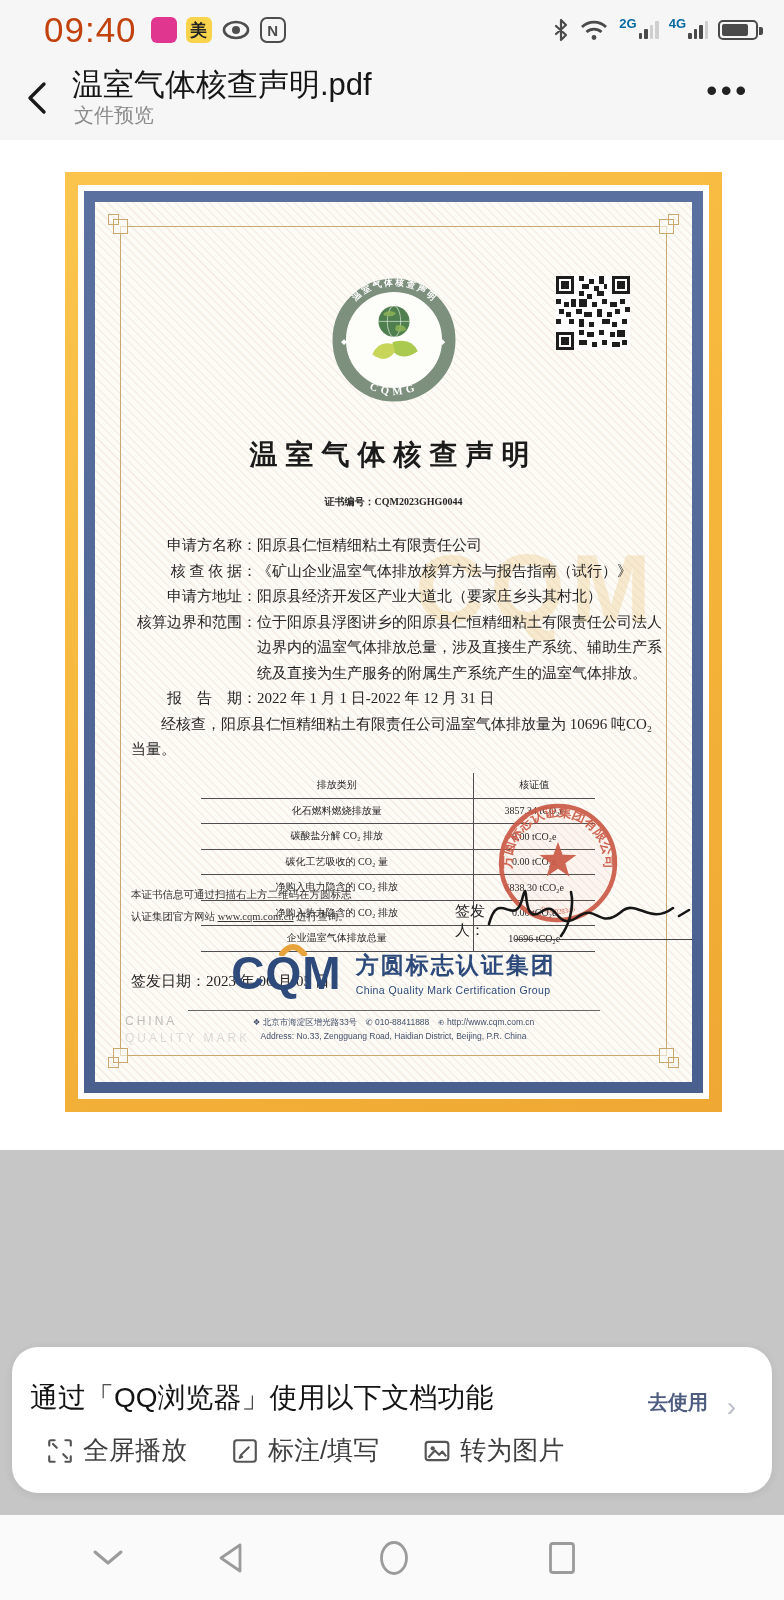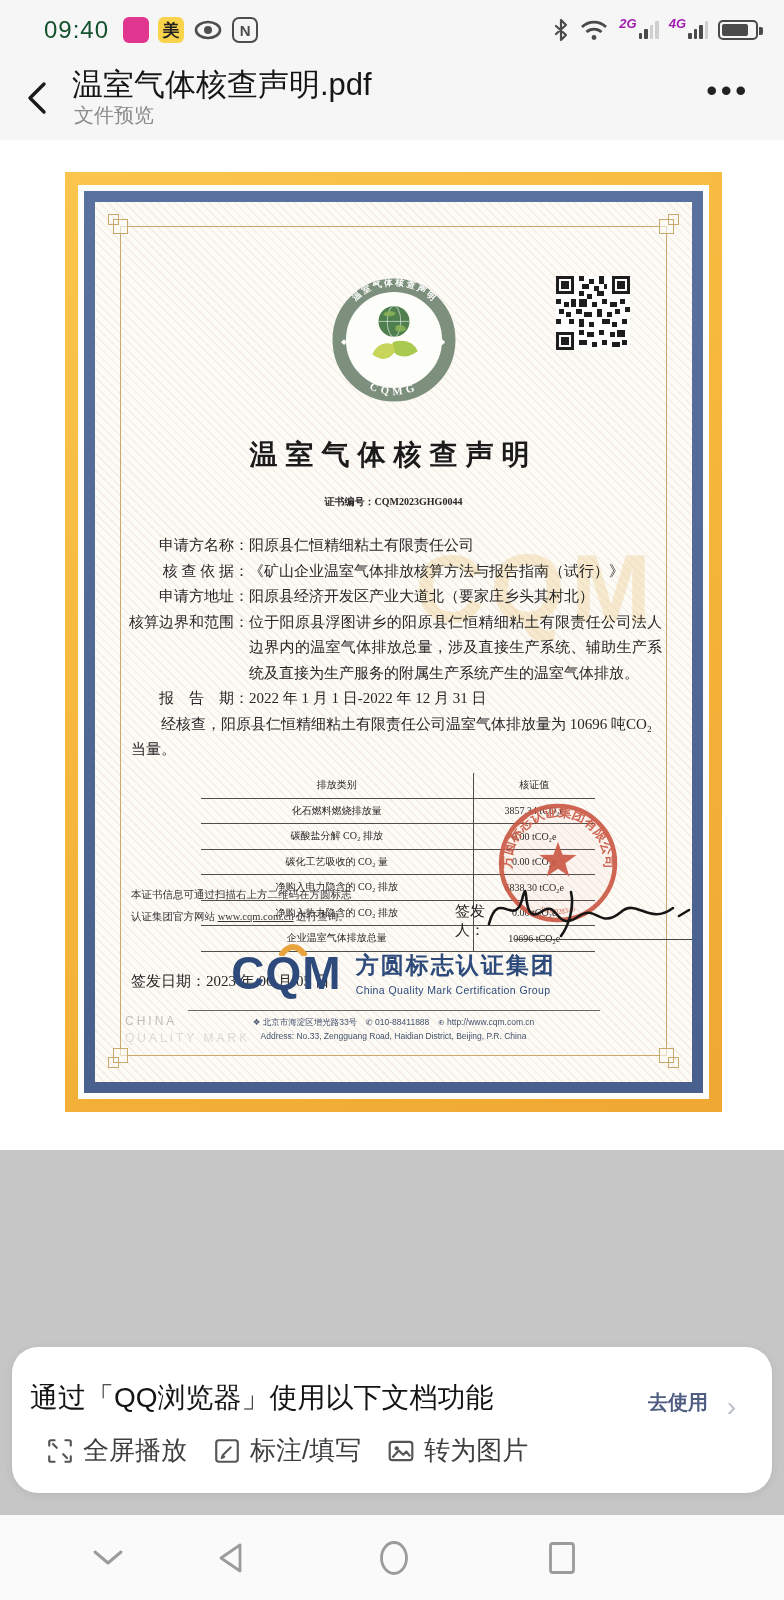--- a/index.html
+++ b/index.html
@@ -6,29 +6,29 @@
   html,body { width:784px; height:1600px; }
   body {
     position:relative; overflow:hidden;
     background:#c5c6c5;
     font-family:"Liberation Sans","DejaVu Sans",sans-serif;
     color:#222;
   }
   
   #statusbar{ position:absolute; left:0; top:0; width:784px; height:56px;
     background:#f6f6f6; display:flex; align-items:center; padding:4px 26px 0 44px; }
-  .sb-time{ font-size:24px; color:#14532d; letter-spacing:1px; }
+  .sb-time{ font-size:35px; color:#c2410c; letter-spacing:1px; }
   .sb-apps{ display:flex; align-items:center; gap:9px; margin-left:14px; }
   .mini-icon{ width:26px; height:26px; border-radius:6px; display:flex; align-items:center; justify-content:center; }
   .pink{ background:#e0368f; background-image:linear-gradient(rgba(255,255,255,.85) 0 0); background-size:14px 2px; background-repeat:repeat-y; background-position:6px 7px;
     background-image:repeating-linear-gradient(#e0368f 0 5px, rgba(255,255,255,.9) 5px 7px); }
   .yellow{ background:#f8d34b; color:#222; font-size:17px; font-weight:bold; }
   .sb-right{ margin-left:auto; display:flex; align-items:center; gap:10px; }
   .sig{ display:flex; align-items:flex-end; gap:2px; }
-  .sig-label{ font-size:13px; font-weight:bold; color:#a21caf; transform:translateY(-8px);font-style:italic; }
+  .sig-label{ font-size:13px; font-weight:bold; color:#0369a1; transform:translateY(-8px); }
   .bars{ display:flex; align-items:flex-end; gap:2px; }
   .bar{ width:3.5px; background:#cfcfcf; border-radius:1px; }
   .bar.on{ background:#4a4a4a; }
   .battery{ width:40px; height:20px; border:2.5px solid #4a4a4a; border-radius:5px; position:relative; padding:2px; }
   .battery .fill{ height:100%; width:82%; background:#4a4a4a; border-radius:2px; }
   .battery::after{ content:""; position:absolute; right:-7px; top:4.5px; width:4px; height:8px; background:#4a4a4a; border-radius:0 2px 2px 0; }
   .nfc{ width:26px; height:26px; border:2.5px solid #4d4d4d; border-radius:7px; display:flex; align-items:center; justify-content:center; font-weight:bold; font-size:15px; color:#4d4d4d; background:transparent; }
   
   #header{ position:absolute; left:0; top:56px; width:784px; height:84px; background:#f6f6f6; }
   .back{ position:absolute; left:22px; top:24px; width:30px; height:36px; }
@@ -49,21 +49,21 @@
   .knot{ position:absolute; width:15px; height:15px; border:1.5px solid #c8a86c; background:rgba(252,251,246,.6); }
   .knot::after{ content:""; position:absolute; left:-6px; top:-6px; width:9px; height:9px; border:1.5px solid #c8a86c; }
   .knot.tl{ left:-8px; top:-8px; } .knot.tr{ right:-8px; top:-8px; transform:scaleX(-1); }
   .knot.bl{ left:-8px; bottom:-8px; transform:scaleY(-1);} .knot.br{ right:-8px; bottom:-8px; transform:scale(-1,-1); }
   .watermark{ position:absolute; left:320px; top:332px; font-size:96px; font-weight:bold; letter-spacing:6px;
     color:rgba(235,198,125,.34); font-family:"Liberation Sans",sans-serif; z-index:0; }
   .qr{ position:absolute; right:62px; top:74px; width:74px; height:74px; }
   .logo{ position:relative; width:124px; height:124px; margin:76px auto 0; z-index:1; }
   .cert-title{ margin-top:34px; text-align:center; font-size:28px; font-weight:bold; letter-spacing:8px; color:#1b1b1b; position:relative; z-index:1; }
   .cert-no{ margin-top:21px; text-align:center; font-size:10px; font-weight:bold; position:relative; z-index:1; }
-  .fields{ margin-top:24px; padding:0 30px 0 28px; font-size:15px; line-height:25.5px; position:relative; z-index:1; }
+  .fields{ margin-top:24px; padding:0 30px 0 36px; font-size:15px; line-height:25.5px; position:relative; z-index:1; }
   .frow{ display:flex; }
   .flabel{ width:126px; text-align:right; flex:none; white-space:nowrap; }
   .fvalue{ flex:1; text-align:justify; }
   .summary{ padding:0 30px 0 36px; font-size:15px; line-height:25.5px; text-indent:2em; position:relative; z-index:1; }
   table.emis{ width:394px; margin:10px 0 0 106px; border-collapse:collapse; font-size:10px; position:relative; z-index:1; }
   table.emis td,table.emis th{ height:25.5px; text-align:center; font-weight:normal; padding:0; }
   table.emis td.c1,table.emis th.c1{ width:272px; border-right:1px solid #4e4e4e; }
   table.emis tr{ border-bottom:1px solid #4e4e4e; }
   table.emis tr:first-child{ border-top:none; }
   .issue{ margin-top:20px; padding-left:36px; font-size:15px; position:relative; z-index:1; }
@@ -83,21 +83,21 @@
   .cf-line{ width:412px; margin:14px auto 0; border-bottom:1px solid #666; }
   .cf-addr{ margin-top:6px; text-align:center; font-size:8.5px; color:#44506b; font-family:"Liberation Sans",sans-serif; }
   .cf-addr2{ margin-top:2px; text-align:center; font-size:8.5px; color:#44506b; font-family:"Liberation Sans",sans-serif; }
   .chinamark{ position:absolute; left:30px; top:812px; font-family:"Liberation Sans",sans-serif; color:rgba(140,140,140,.55); font-size:12px; letter-spacing:3px; z-index:1; }
   .chinamark .l2{ color:rgba(160,160,160,.35); margin-top:3px; }
   
   #sheet{ position:absolute; left:12px; top:1347px; width:760px; height:146px; background:#ffffff; border-radius:26px; box-shadow:0 2px 10px rgba(0,0,0,.08); }
   .sh-title{ position:absolute; left:18px; top:32px; font-size:28px; color:#141414;text-align:right; }
   .sh-action{ position:absolute; right:64px; top:42px; font-size:20px; color:#4e5d80; font-weight:bold; }
   .sh-chev{ position:absolute; right:36px; top:44px; font-size:28px; color:#b9bec9; }
-  .sh-feats{ position:absolute; left:34px; top:86px; display:flex; gap:26px;justify-content:center; }
+  .sh-feats{ position:absolute; left:34px; top:86px; display:flex; gap:44px;justify-content:center; }
   .feat{ display:flex; align-items:center; gap:9px; font-size:26px; color:#3f3f3f; }
   
   #navbar{ position:absolute; left:0; top:1515px; width:784px; height:85px; background:#fafafa; display:flex; align-items:center; }
   .nav-slot{ position:absolute; top:50%; transform:translate(-50%,-50%); }
   svg{ display:block; }
 </style>
 </head>
 <body>
 
 <div id="statusbar">

